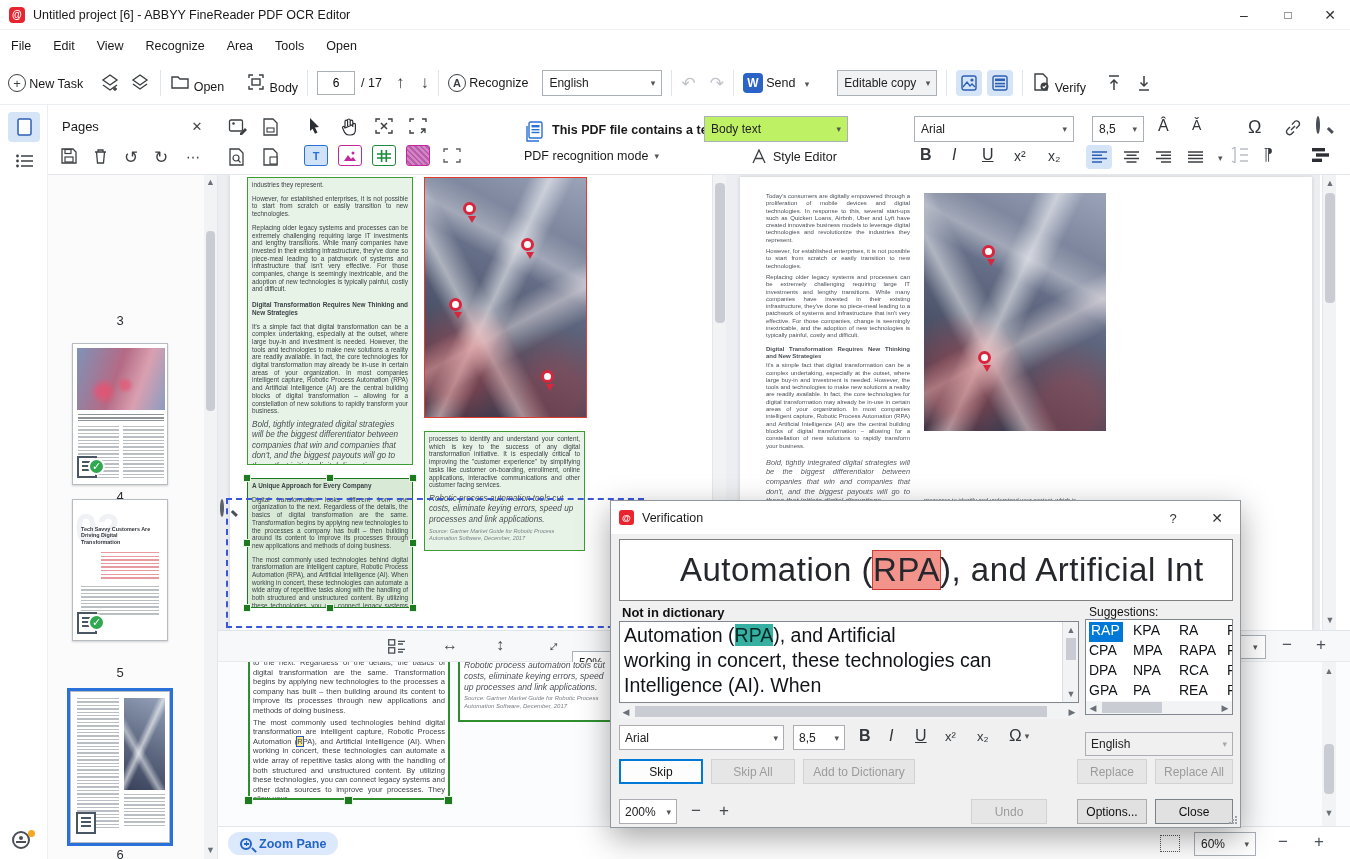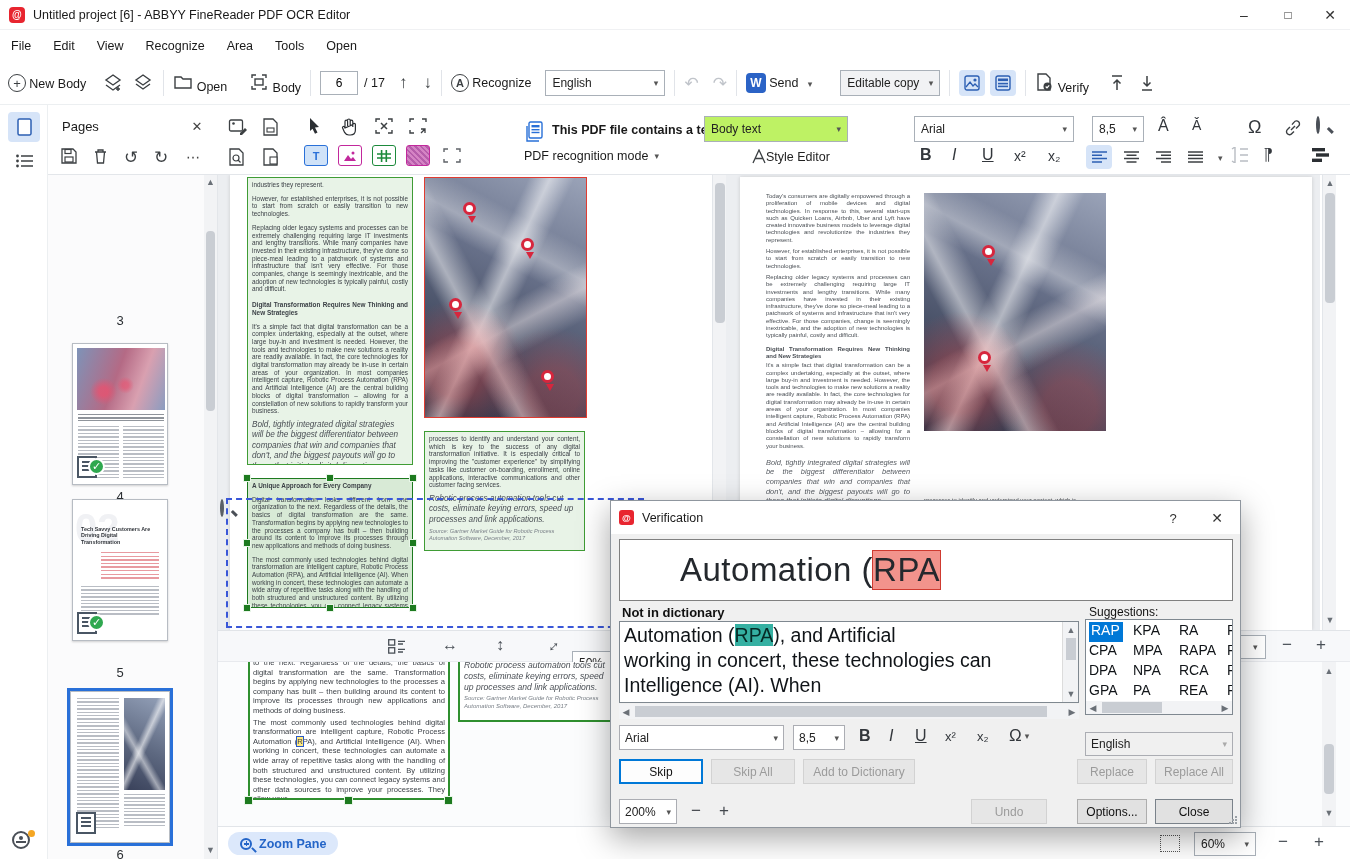--- a/index.html
+++ b/index.html
@@ -71,21 +71,21 @@
     <span class="menu-item">Area</span>
     <span class="menu-item">Tools</span>
     <span class="menu-item">Open</span>
     <span class="a ic" style="left:1276px;top:36px;width:20px;height:20px;font-size:16px;color:#444">⚙</span>
     <span class="a ic" style="left:1318px;top:37px;width:18px;height:18px;border:1.5px solid #444;border-radius:50%;font-size:11px;color:#444">?</span>
   </div>
 
   <div class="a row" style="left:0;top:62px;width:1350px;height:43px;background:#fff;border-bottom:1px solid #eceff1;padding:0 8px">
     <div class="tbtn">
       <span class="ic" style="width:18px;height:18px;border:1.5px solid #3c4043;border-radius:50%;font-size:13px">+</span>
-      <span class="tlabel">New Body</span>
+      <span class="tlabel">New Task</span>
     </div>
     <span class="ic" style="margin-left:16px">
       <svg width="22" height="22" viewBox="0 0 22 22">
           <path d="M11 3l7 5-7 5-7-5z" fill="none" stroke="#3c4043" stroke-width="1.4"></path>
           <path d="M4 13l7 5 7-5" fill="none" stroke="#3c4043" stroke-width="1.4"></path>
           <path d="M16 15v4M14 17h4" stroke="#3c4043" stroke-width="1.4"></path>
         </svg>
     </span>
     <span class="ic" style="margin-left:8px">
       <svg width="22" height="22" viewBox="0 0 22 22">
@@ -277,21 +277,21 @@
     <span class="a" style="left:552px;top:18px;font-size:12.5px;font-weight:bold;color:#1a1a1a">This PDF file contains a text layer</span>
     <span class="a row" style="left:524px;top:44px;font-size:12.5px;color:#1a1a1a">
       <span>PDF recognition mode</span>
       <span class="chev">▾</span>
     </span>
 
     <div class="dd a" style="left:704px;top:11px;width:144px;height:26px;background:#bef264">
       <span>Body text</span>
       <span class="chev">▾</span>
     </div>
-    <span class="a row" style="left:752px;top:44px;">
+    <span class="a row" style="left:752px;top:44px;gap:7px">
       <svg width="14" height="15" viewBox="0 0 14 15">
           <path d="M1 14L7 1l6 13M3.4 9.5h7.2" fill="none" stroke="#3c4043" stroke-width="1.3"></path>
         </svg>
       <span style="font-size:12.5px">Style Editor</span>
     </span>
 
     <div class="dd a" style="left:914px;top:11px;width:160px;height:26px">
       <span>Arial</span>
       <span class="chev">▾</span>
     </div>
@@ -567,20 +567,21 @@
       <span class="ic" style="width:15px;height:15px;background:#e8252f;border-radius:3px;color:#fff;font-size:9px;font-weight:bold;margin-right:8px">@</span>
       <span style="font-size:12.5px;color:#1a1a1a">Verification</span>
       <span class="a ic" style="left:552px;top:7px;width:20px;height:20px;font-size:13px;color:#333">?</span>
       <span class="a ic" style="left:596px;top:7px;width:20px;height:20px;font-size:14px;color:#333">✕</span>
     </div>
 
     <div class="a" style="left:8px;top:38px;width:614px;height:62px;background:#fff;border:1px solid #808080;overflow:hidden">
       <div class="row" style="height:100%;padding-left:60px;font-size:33px;color:#24282d;letter-spacing:.5px;white-space:nowrap">
         <span>Automation (</span>
         <span style="background:#f2938c;outline:1.5px solid #cf3a30">RPA</span>
+        <span>), and Artificial Int</span>
       </div>
     </div>
 
     <span class="a" style="left:11px;top:104px;font-size:13px;font-weight:bold;color:#111">Not in dictionary</span>
     <span class="a" style="left:478px;top:104px;font-size:12px;color:#111">Suggestions:</span>
 
     <div class="a" style="left:8px;top:120px;width:460px;height:82px;background:#fff;border:1px solid #7f8890;overflow:hidden">
       <div style="padding:1px 4px;font-size:19.5px;line-height:25px;color:#101418;white-space:nowrap">
         <div><span>Automation (</span><span style="background:#35b0a2;color:#062b27">RPA</span><span>), and Artificial</span></div>
         <div>working in concert, these technologies can</div>

